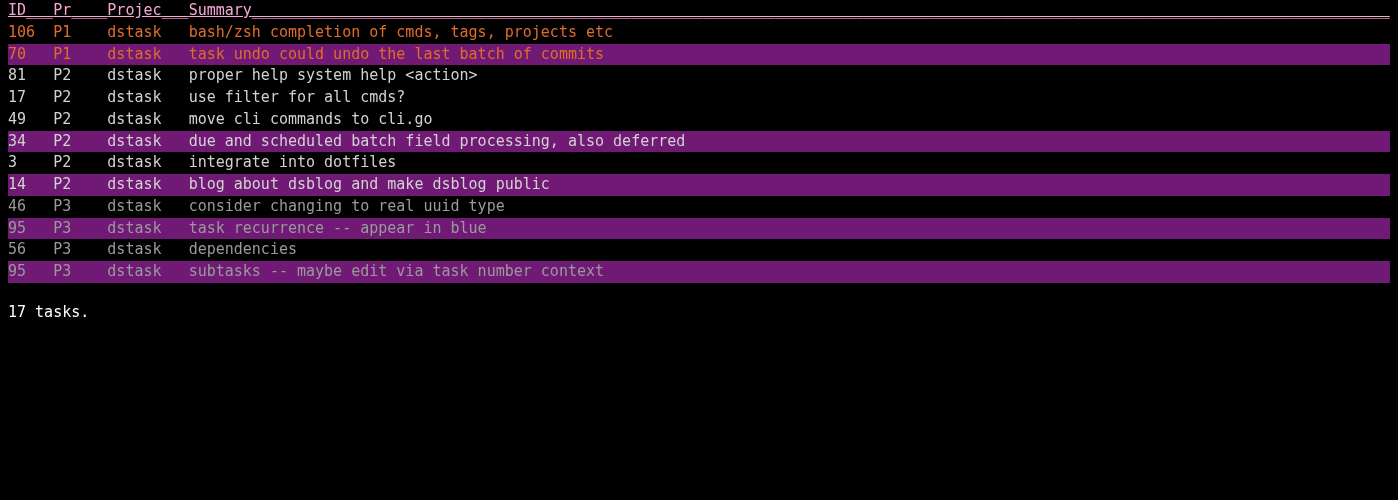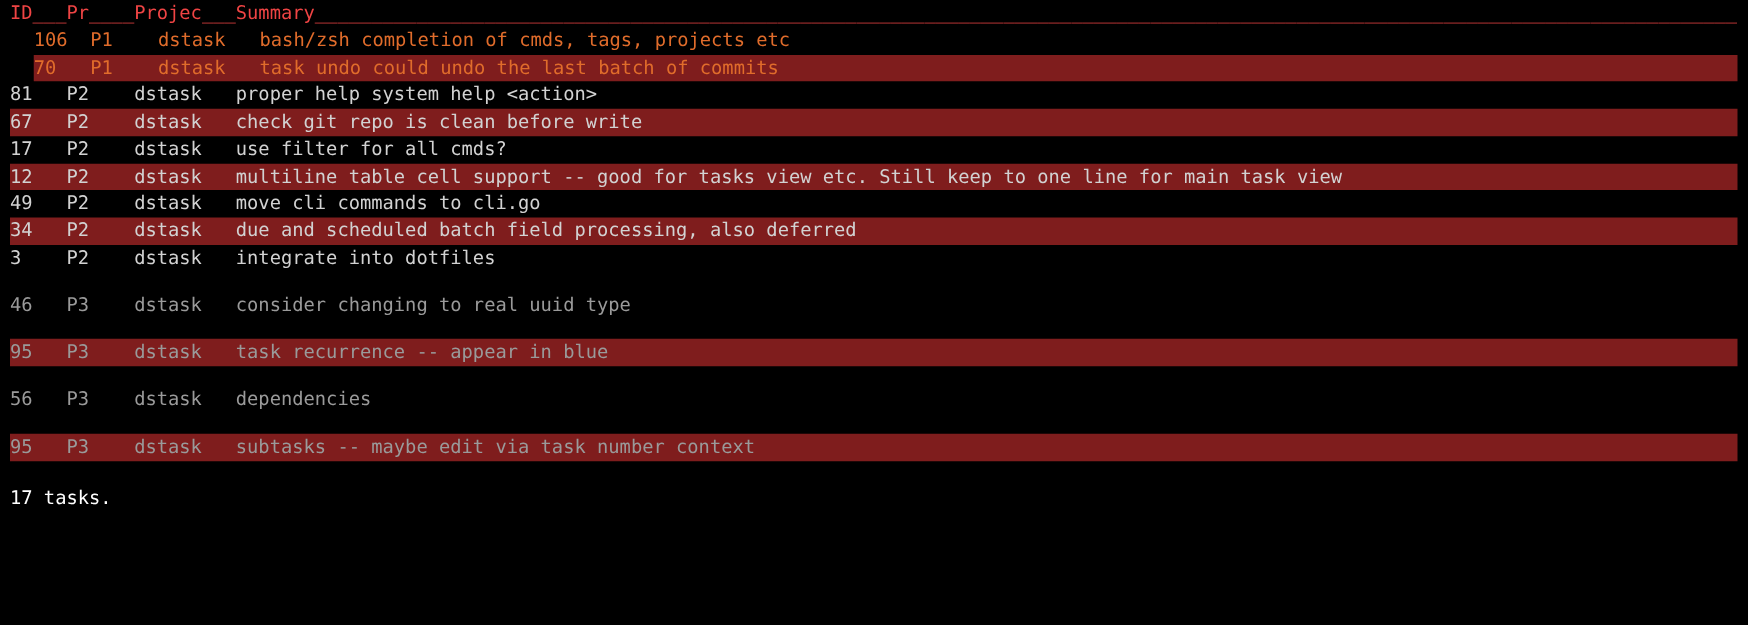--- a/index.html
+++ b/index.html
@@ -8,52 +8,52 @@
       color: #ccc;
       font-family: "Menlo", "Monaco", "Consolas", monospace;
       font-size: 15px;
       line-height: 1.45;
       width: 1398px;
       height: 500px;
       overflow: hidden;
       padding: 0 8px;
     }
     .header-row {
-      color: #ef4444;
+      color: #f9a8d4;
+      text-decoration: underline;
       white-space: pre;
     }
     .row {
       white-space: pre;
       padding: 0;
     }
-    .row.p1 { color: #e06c2b; margin-left: 19px; }
+    .row.p1 { color: #e06c2b; }
     .row.p2 { color: #d2d2d2; }
-    .row.p3 { color: #9a9a9a; margin-top: 16px; }
-    .row.alt { background: #7f1d1d; }
+    .row.p3 { color: #9a9a9a; }
+    .row.alt { background: #701a75; }
     .footer {
       color: #fff;
       margin-top: 1.3em;
       white-space: pre;
     }
     .cell { display: inline; }
   </style>
 </head>
 <body>
 
 <div class="header-row"><span class="cell">ID</span>___<span class="cell">Pr</span>____<span class="cell">Projec</span>___<span class="cell">Summary</span>______________________________________________________________________________________________________________________________</div>
 
 <div id="rows">
     <div class="row p1"><span class="cell">106  </span><span class="cell">P1    </span><span class="cell">dstask   </span><span class="cell">bash/zsh completion of cmds, tags, projects etc</span></div>
     <div class="row p1 alt"><span class="cell">70   </span><span class="cell">P1    </span><span class="cell">dstask   </span><span class="cell">task undo could undo the last batch of commits</span></div>
     <div class="row p2"><span class="cell">81   </span><span class="cell">P2    </span><span class="cell">dstask   </span><span class="cell">proper help system help &lt;action&gt;</span></div>
-    <div class="row p2 alt"><span class="cell">67   </span><span class="cell">P2    </span><span class="cell">dstask   </span><span class="cell">check git repo is clean before write</span></div>
     <div class="row p2"><span class="cell">17   </span><span class="cell">P2    </span><span class="cell">dstask   </span><span class="cell">use filter for all cmds?</span></div>
-    <div class="row p2 alt"><span class="cell">12   </span><span class="cell">P2    </span><span class="cell">dstask   </span><span class="cell">multiline table cell support -- good for tasks view etc. Still keep to one line for main task view</span></div>
     <div class="row p2"><span class="cell">49   </span><span class="cell">P2    </span><span class="cell">dstask   </span><span class="cell">move cli commands to cli.go</span></div>
     <div class="row p2 alt"><span class="cell">34   </span><span class="cell">P2    </span><span class="cell">dstask   </span><span class="cell">due and scheduled batch field processing, also deferred</span></div>
     <div class="row p2"><span class="cell">3    </span><span class="cell">P2    </span><span class="cell">dstask   </span><span class="cell">integrate into dotfiles</span></div>
+    <div class="row p2 alt"><span class="cell">14   </span><span class="cell">P2    </span><span class="cell">dstask   </span><span class="cell">blog about dsblog and make dsblog public</span></div>
     <div class="row p3"><span class="cell">46   </span><span class="cell">P3    </span><span class="cell">dstask   </span><span class="cell">consider changing to real uuid type</span></div>
     <div class="row p3 alt"><span class="cell">95   </span><span class="cell">P3    </span><span class="cell">dstask   </span><span class="cell">task recurrence -- appear in blue</span></div>
     <div class="row p3"><span class="cell">56   </span><span class="cell">P3    </span><span class="cell">dstask   </span><span class="cell">dependencies</span></div>
     <div class="row p3 alt"><span class="cell">95   </span><span class="cell">P3    </span><span class="cell">dstask   </span><span class="cell">subtasks -- maybe edit via task number context</span></div>
   </div>
 
 <div class="footer">17 tasks.</div>
 
 </body></html>

